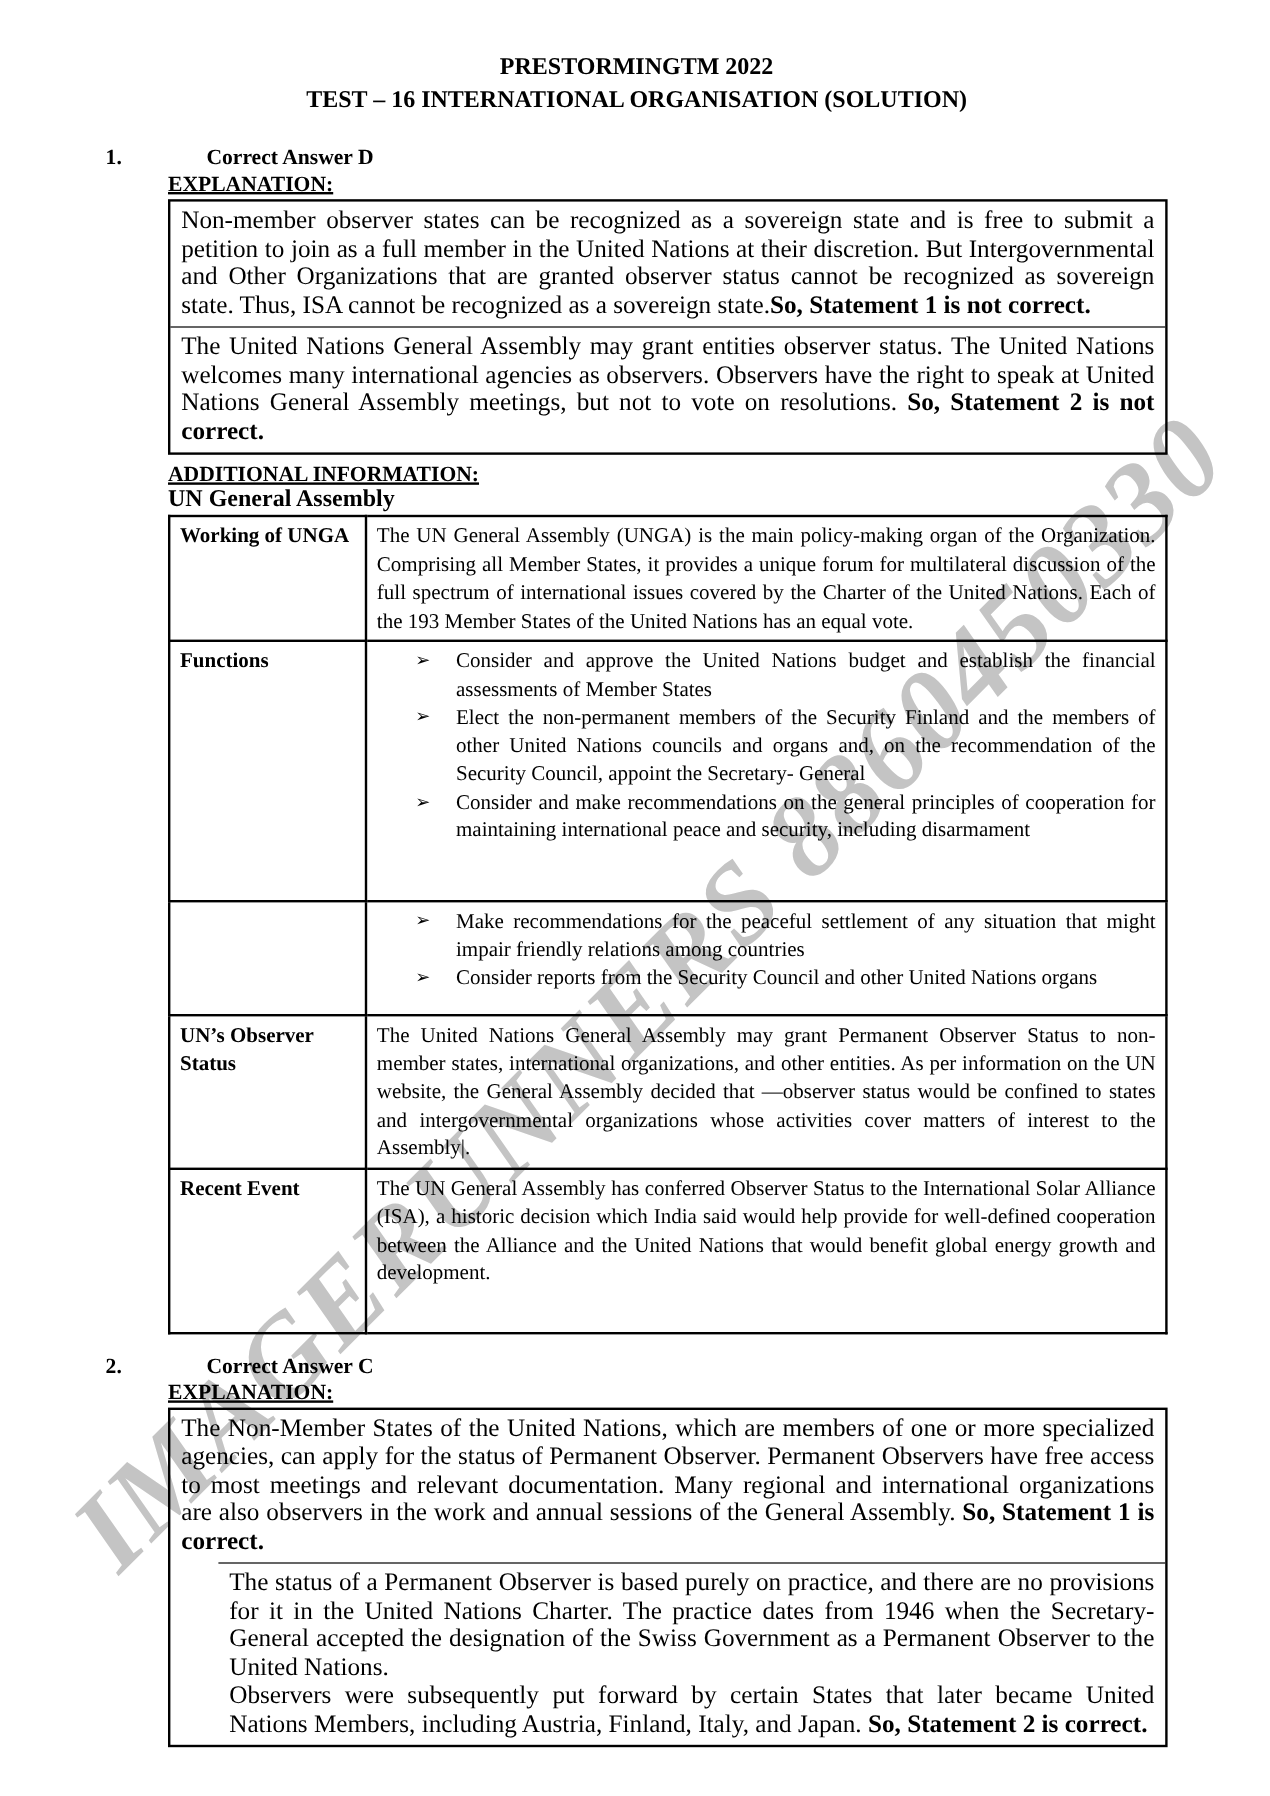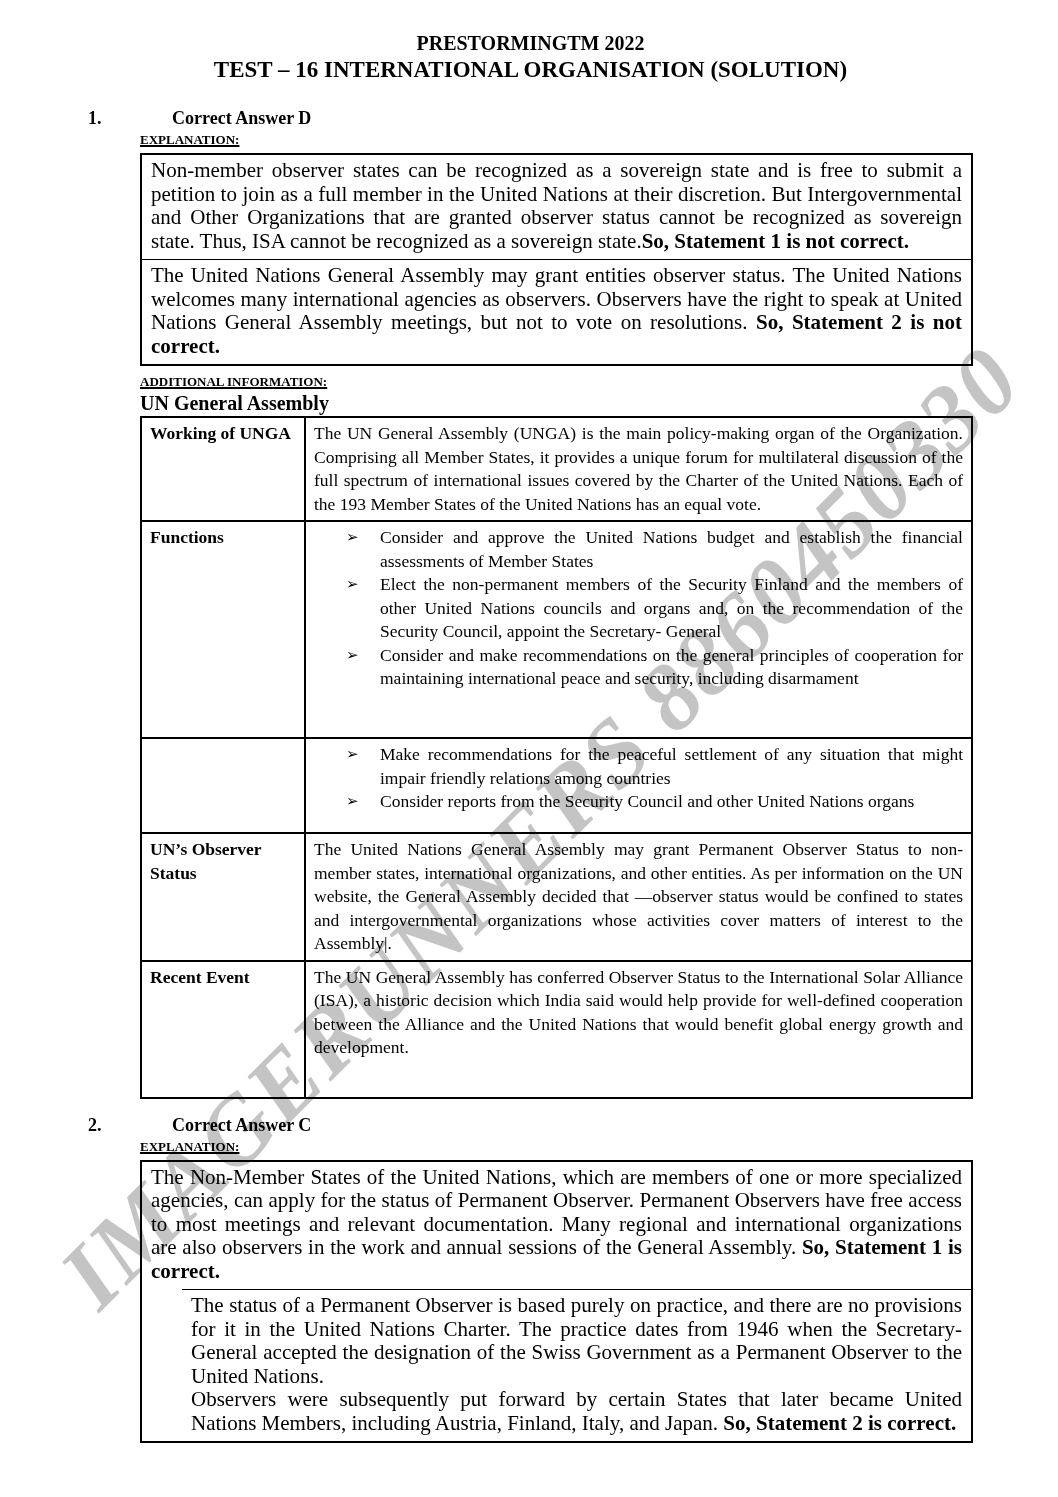--- a/index.html
+++ b/index.html
@@ -19,30 +19,30 @@
     font-weight:bold;
     font-style:italic;
     letter-spacing:2px;
     color:#c4c4c4;
     white-space:nowrap;
     z-index:0;
     user-select:none;
   }
   .content{
     position:relative;z-index:1;
-    padding:30px 85px 0 88px;
+    padding:43px 85px 0 88px;
   }
   .titles{text-align:center;}
   .title1{font-size:20px;line-height:26px;font-weight:bold;}
-  .title2{font-size:23px;line-height:28px;font-weight:bold;}
+  .title2{font-size:20px;line-height:28px;font-weight:bold;}
   .question{display:flex;margin-top:24px;}
   .qnum{width:52px;flex:none;font-weight:bold;font-size:18px;line-height:21px;}
   .qbody{flex:1;min-width:0;}
   .answer{font-weight:bold;font-size:18px;line-height:21px;margin-left:32px;}
-  .expl-label,.add-label{font-weight:bold;font-size:13px;line-height:22px;}
+  .expl-label,.add-label{font-weight:bold;font-size:18px;line-height:22px;}
   .expl-label span,.add-label span{text-decoration:underline;text-decoration-thickness:2px;}
   .box{border:2px solid #000;margin-top:2px;}
   .box-row{padding:4px 9px 6px 9px;font-size:21px;line-height:23.5px;text-align:justify;}
   .box-row + .box-row{border-top:1.5px solid #000;}
   .r-q1a{min-height:93px;box-sizing:border-box;}
   .r-q1b{min-height:80px;box-sizing:border-box;}
   .r-q2a{min-height:100px;box-sizing:border-box;}
   .r-q2b{min-height:126px;box-sizing:border-box;margin-left:40px;}
   .box-row p{margin:0;}
   .bold{font-weight:bold;}

